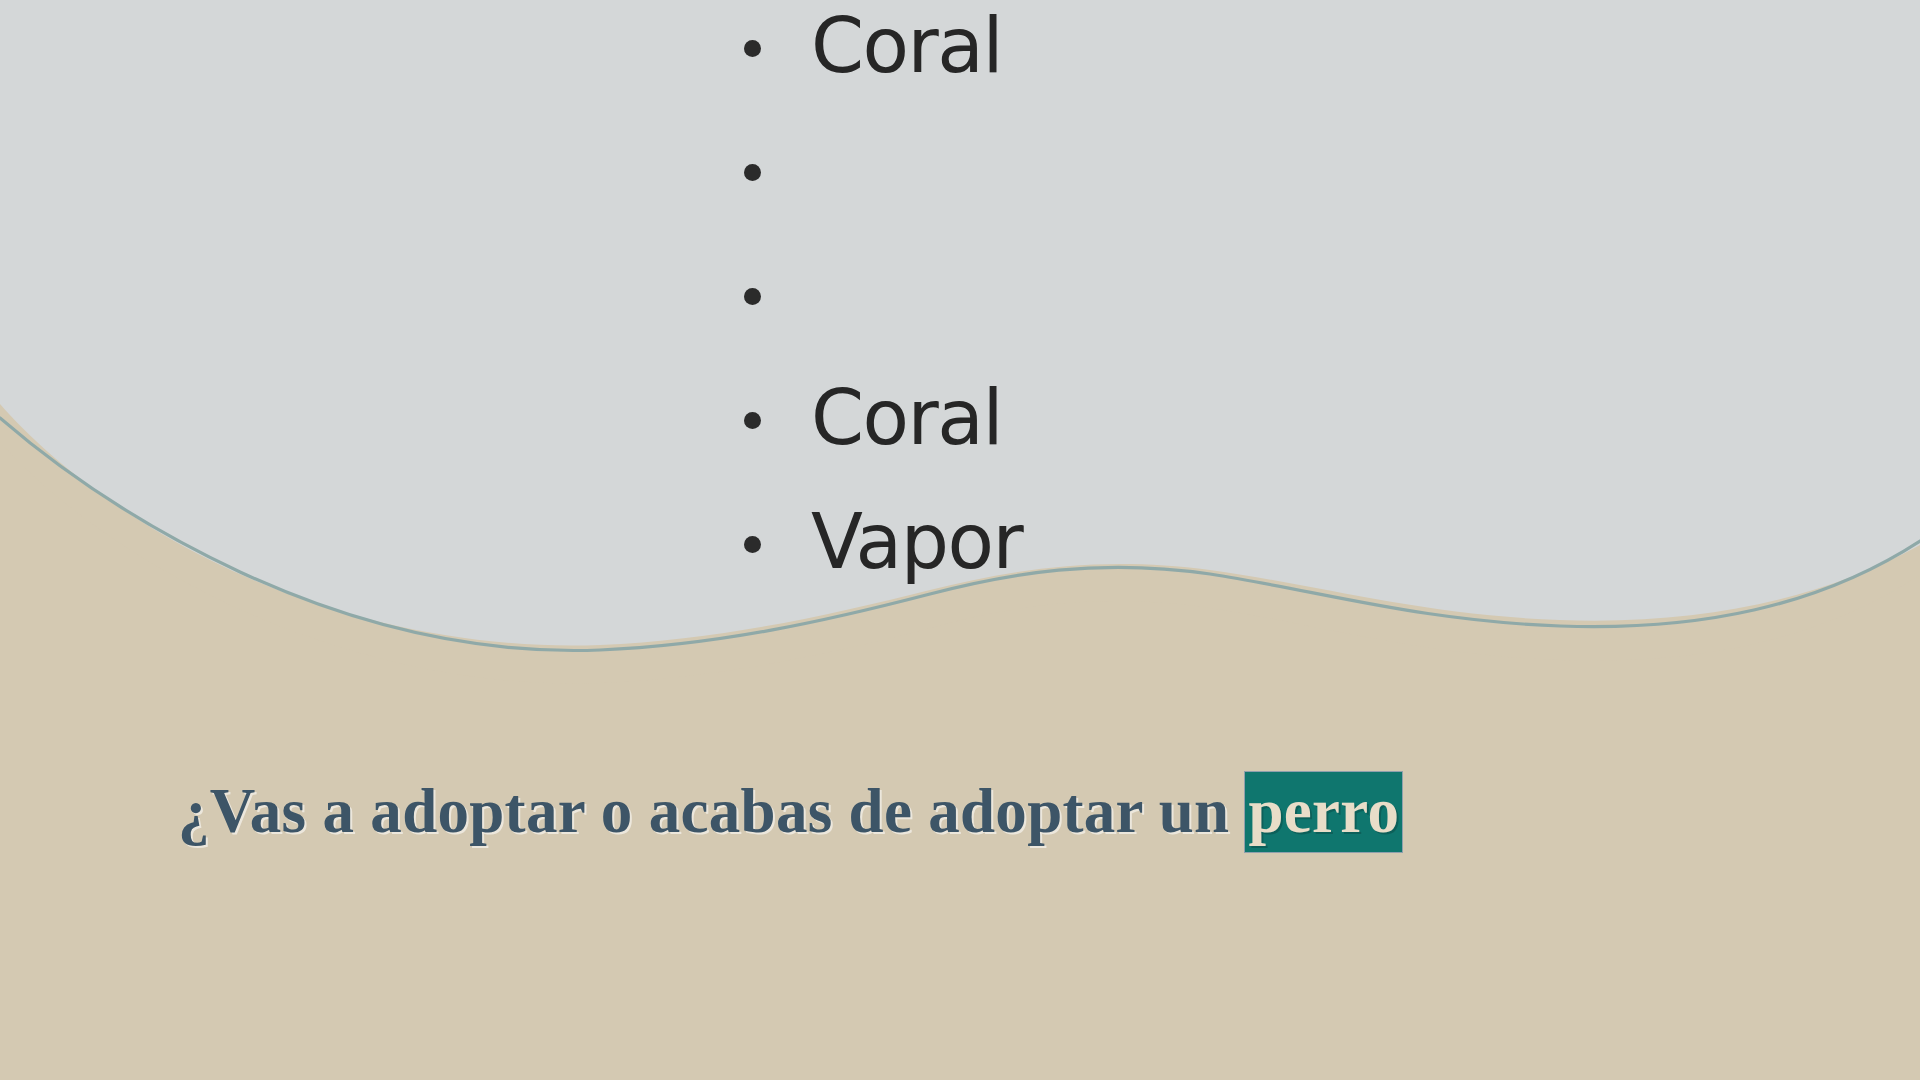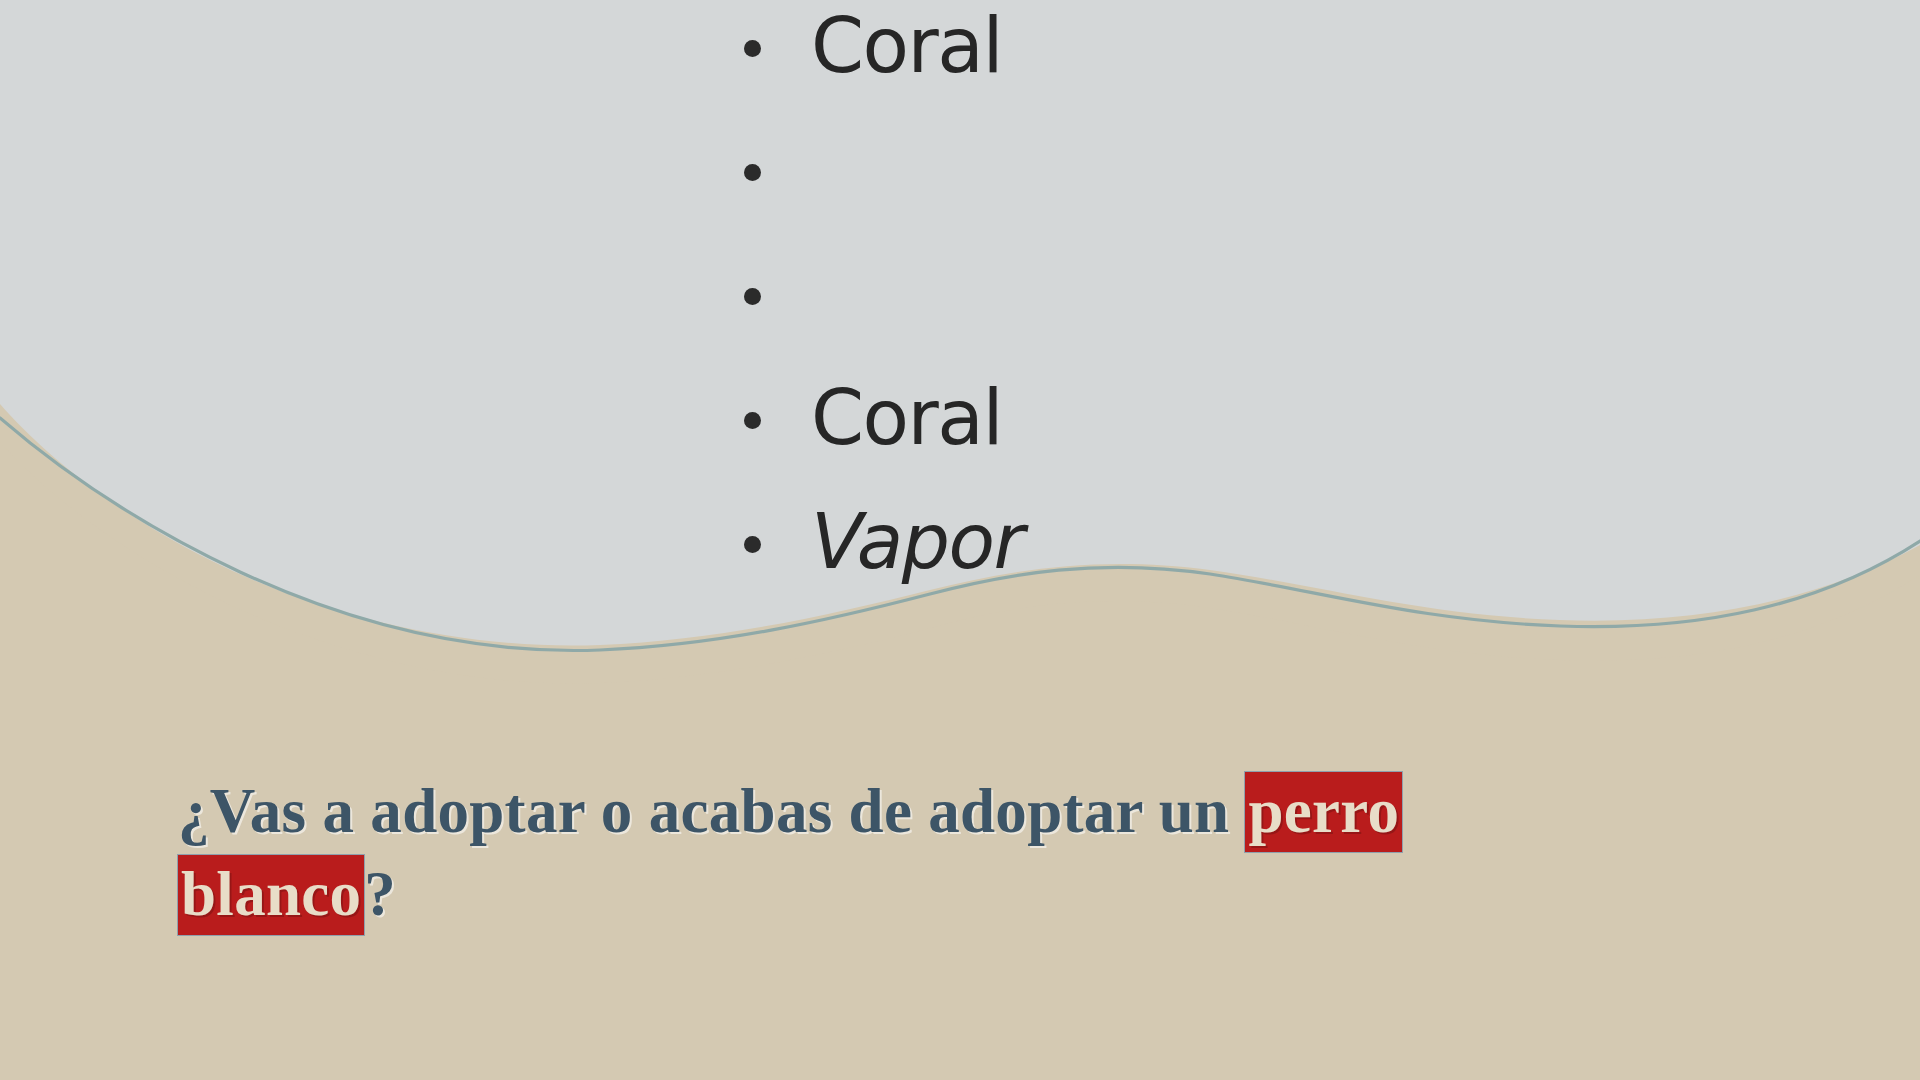--- a/index.html
+++ b/index.html
@@ -35,41 +35,41 @@
     font-weight:400;
     color:#262626;
     letter-spacing:-1.5px;
     line-height:1;
     white-space:nowrap;
   }
   .i0{top:-8px;}
   .i1{top:116px;}
   .i2{top:240px;}
   .i3{top:364px;}
-  .i4{top:488px;font-style:italic;}
+  .i4{top:488px;}
 
   
   .tan-overlay{position:absolute;left:0;top:0;width:1920px;height:1080px;z-index:3;pointer-events:none;}
 
   
   .question{
     position:absolute;
     left:178px;top:770px;
     width:1620px;
     z-index:4;
     font-family:"Liberation Serif", serif;
     font-weight:700;
     font-size:63px;
     line-height:1.32;
     color:#3d5567;
     letter-spacing:0.3px;
     text-shadow:2px 2px 0 rgba(255,255,255,0.55);
   }
   .hl{
-    background:#b91c1c;
+    background:#0f766e;
     color:#e8ddc8;
     padding:4px 3px 6px 3px;
     box-decoration-break:clone;
     -webkit-box-decoration-break:clone;
     text-shadow:2px 2px 0 rgba(0,0,0,0.18);
     outline:1px solid #8fa0ad;
   }
   .qline{display:block;}
   .qtail{color:#3d5567;text-shadow:2px 2px 0 rgba(255,255,255,0.55);}
 </style>
@@ -122,16 +122,15 @@
              C60,470 140,525 240,572
              C350,623 470,655 600,650
              C720,645 830,620 930,594
              C1010,573 1100,558 1210,574
              C1320,591 1420,621 1560,626
              C1700,631 1820,606 1920,541" fill="none" stroke="#8fa9a8" stroke-width="3.2" stroke-linecap="round"></path>
   </svg>
 
   <div class="question">
     <span class="qline"><span>¿Vas a adoptar o acabas de adoptar un </span><span class="hl">perro</span></span>
-    <span class="qline"><span class="hl">blanco</span><span class="qtail">?</span></span>
   </div>
 
 </div>
 
 </body></html>

